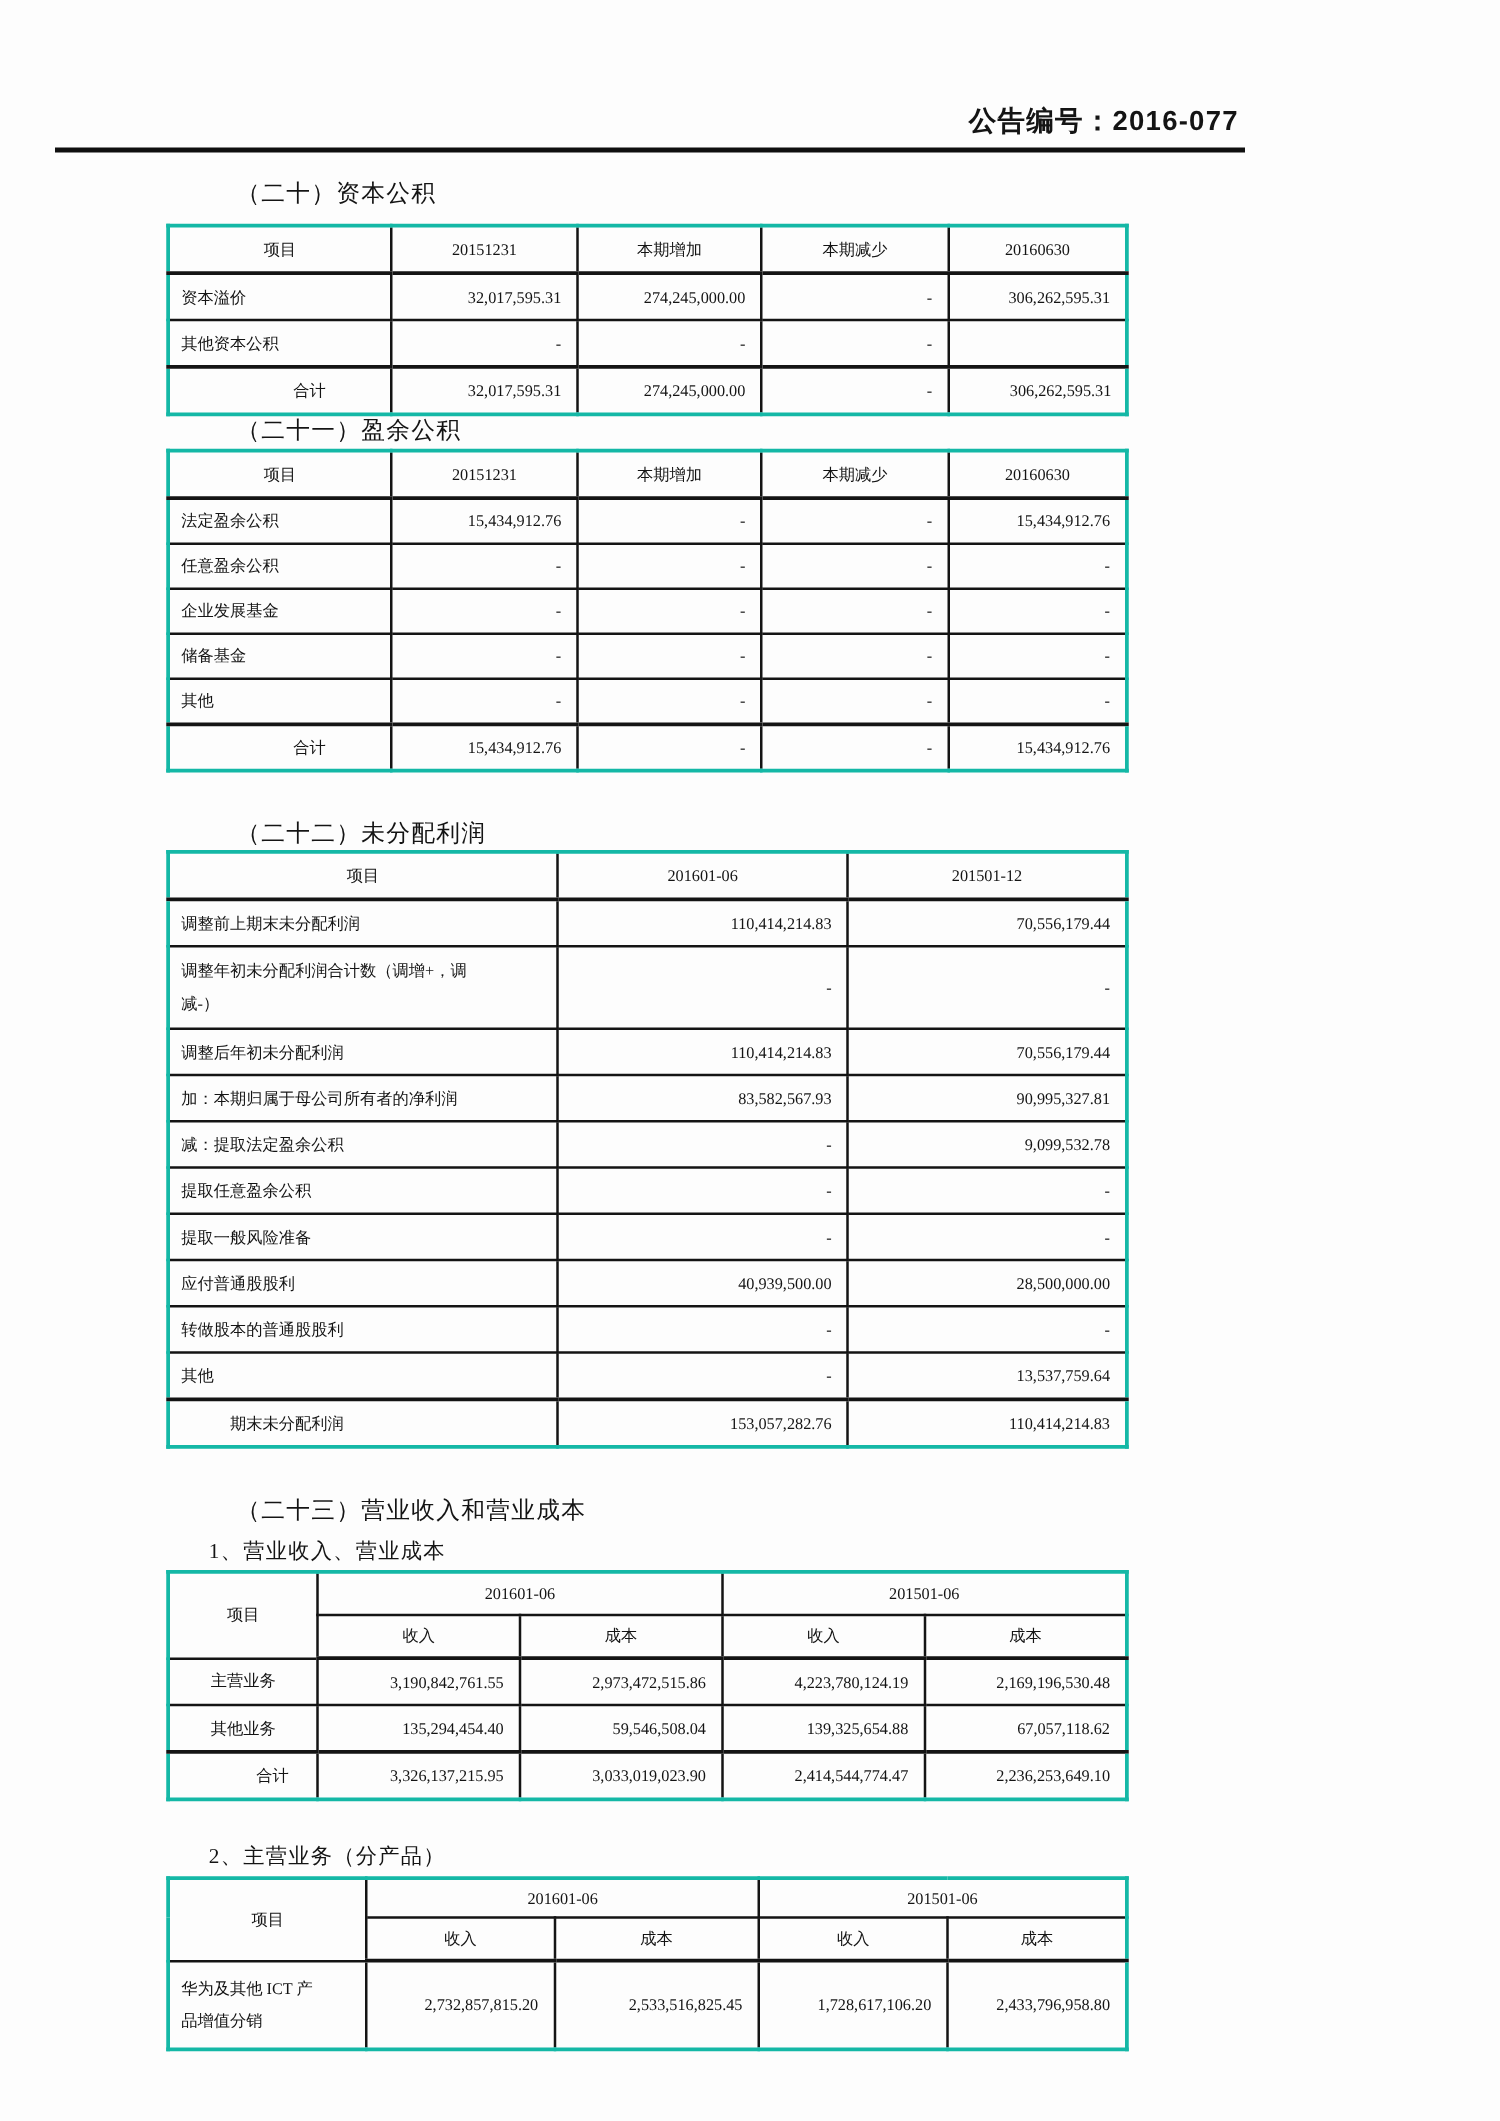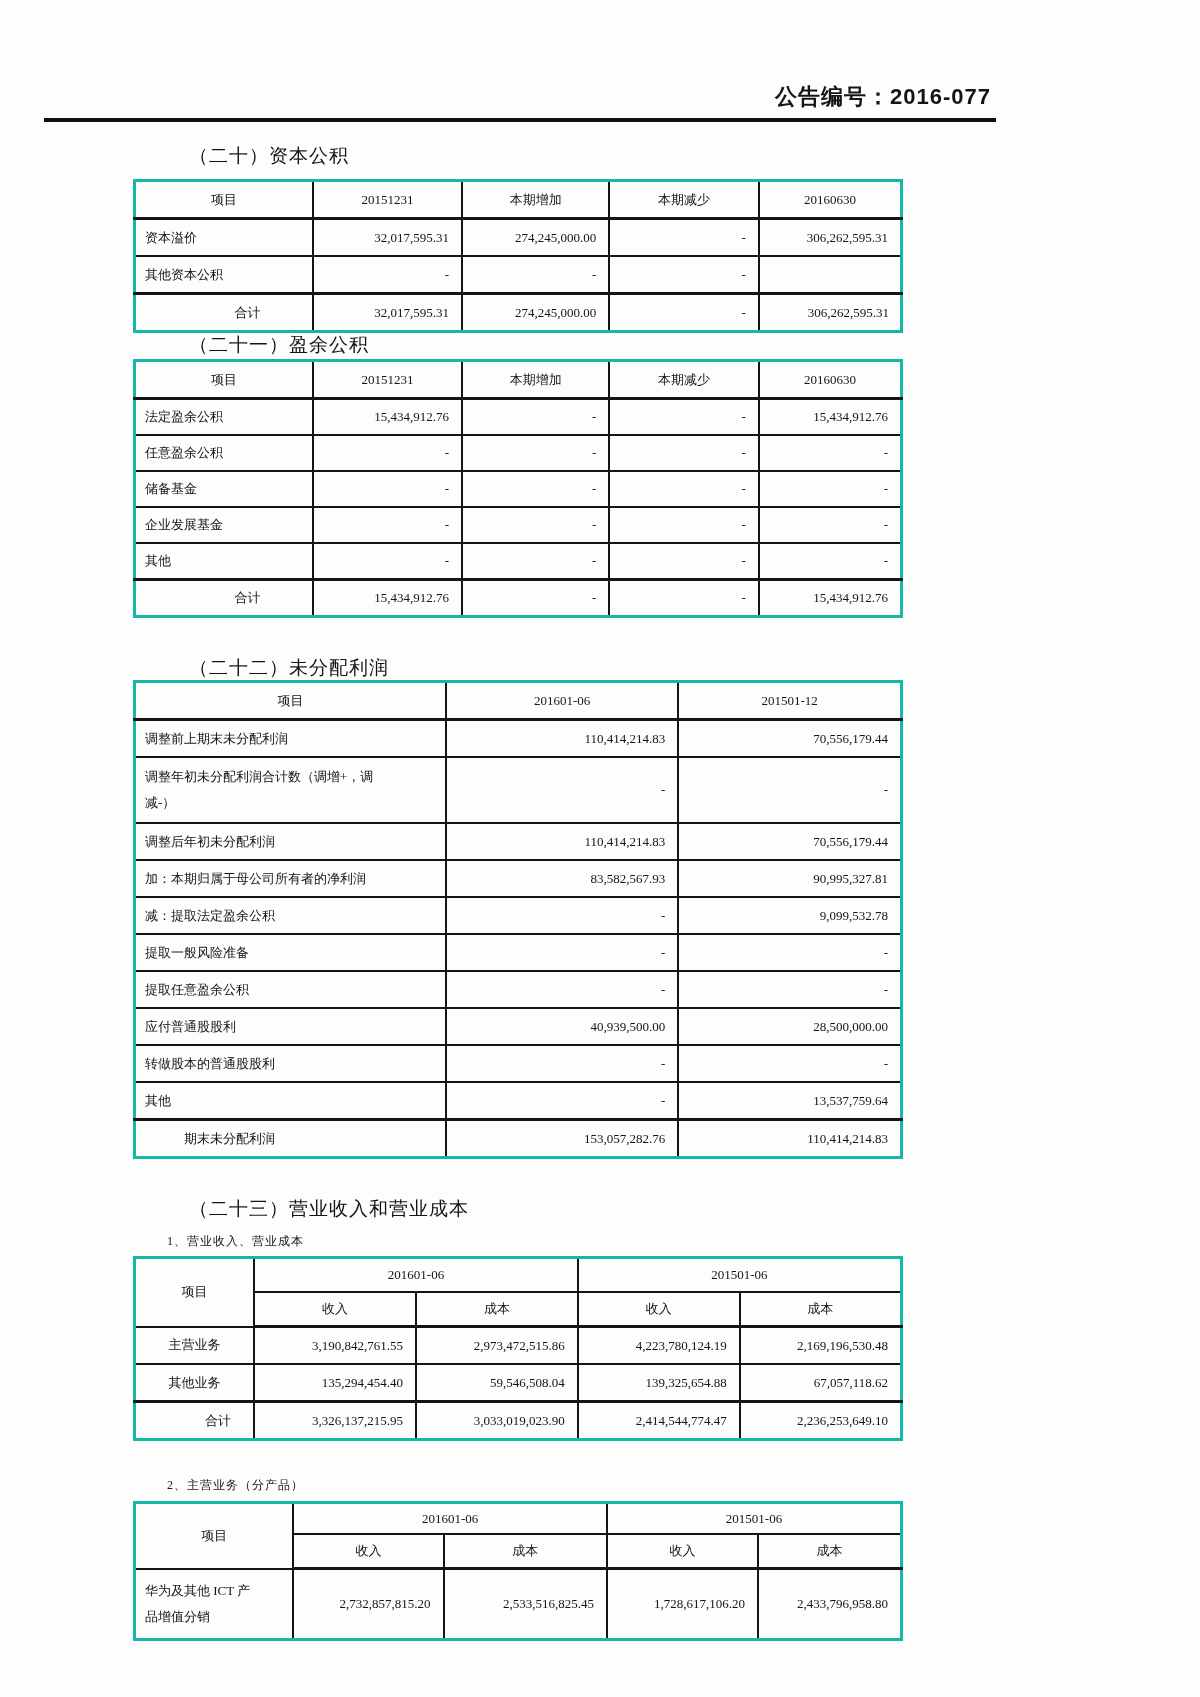--- a/index.html
+++ b/index.html
@@ -13,21 +13,21 @@
     padding-top:84px;padding-right:45px;text-align:right;
     font-family:"Liberation Sans","DejaVu Sans",sans-serif;
     font-weight:bold;font-size:22px;line-height:26px;letter-spacing:1px;
   }
   .rule{border:none;border-top:4px solid #101010;margin:8px 40px 0 44px;}
   .section-title{font-size:19px;line-height:24px;margin:0 0 0 56px;letter-spacing:1px;}
   .t20{margin-top:22px;}
   .t21{}
   .t22{margin-top:38px;}
   .t23{margin-top:38px;}
-  .sub-title{font-size:12px;line-height:24px;margin:8px 0 0 34px;letter-spacing:1px;}
+  .sub-title{font-size:17px;line-height:24px;margin:8px 0 0 34px;letter-spacing:1px;}
   .sub2{margin-top:32px;}
 
   table.fin{
     width:100%;border-collapse:collapse;table-layout:fixed;
     border:3px solid #14b8a6;font-size:13px;
   }
   table.fin th,table.fin td{
     border:2px solid #141414;font-weight:normal;height:33px;
     vertical-align:middle;overflow:hidden;line-height:26px;
   }
@@ -128,28 +128,28 @@
           <td class="num">15,434,912.76</td>
         </tr>
         <tr>
           <td class="lbl">任意盈余公积</td>
           <td class="num">-</td>
           <td class="num">-</td>
           <td class="num">-</td>
           <td class="num">-</td>
         </tr>
         <tr>
+          <td class="lbl">企业发展基金</td>
+          <td class="num">-</td>
+          <td class="num">-</td>
+          <td class="num">-</td>
+          <td class="num">-</td>
+        </tr>
+        <tr>
           <td class="lbl">储备基金</td>
-          <td class="num">-</td>
-          <td class="num">-</td>
-          <td class="num">-</td>
-          <td class="num">-</td>
-        </tr>
-        <tr>
-          <td class="lbl">企业发展基金</td>
           <td class="num">-</td>
           <td class="num">-</td>
           <td class="num">-</td>
           <td class="num">-</td>
         </tr>
         <tr>
           <td class="lbl">其他</td>
           <td class="num">-</td>
           <td class="num">-</td>
           <td class="num">-</td>
@@ -200,26 +200,26 @@
           <td class="lbl">加：本期归属于母公司所有者的净利润</td>
           <td class="num">83,582,567.93</td>
           <td class="num">90,995,327.81</td>
         </tr>
         <tr>
           <td class="lbl">减：提取法定盈余公积</td>
           <td class="num">-</td>
           <td class="num">9,099,532.78</td>
         </tr>
         <tr>
+          <td class="lbl">提取任意盈余公积</td>
+          <td class="num">-</td>
+          <td class="num">-</td>
+        </tr>
+        <tr>
           <td class="lbl">提取一般风险准备</td>
-          <td class="num">-</td>
-          <td class="num">-</td>
-        </tr>
-        <tr>
-          <td class="lbl">提取任意盈余公积</td>
           <td class="num">-</td>
           <td class="num">-</td>
         </tr>
         <tr>
           <td class="lbl">应付普通股股利</td>
           <td class="num">40,939,500.00</td>
           <td class="num">28,500,000.00</td>
         </tr>
         <tr>
           <td class="lbl">转做股本的普通股股利</td>

